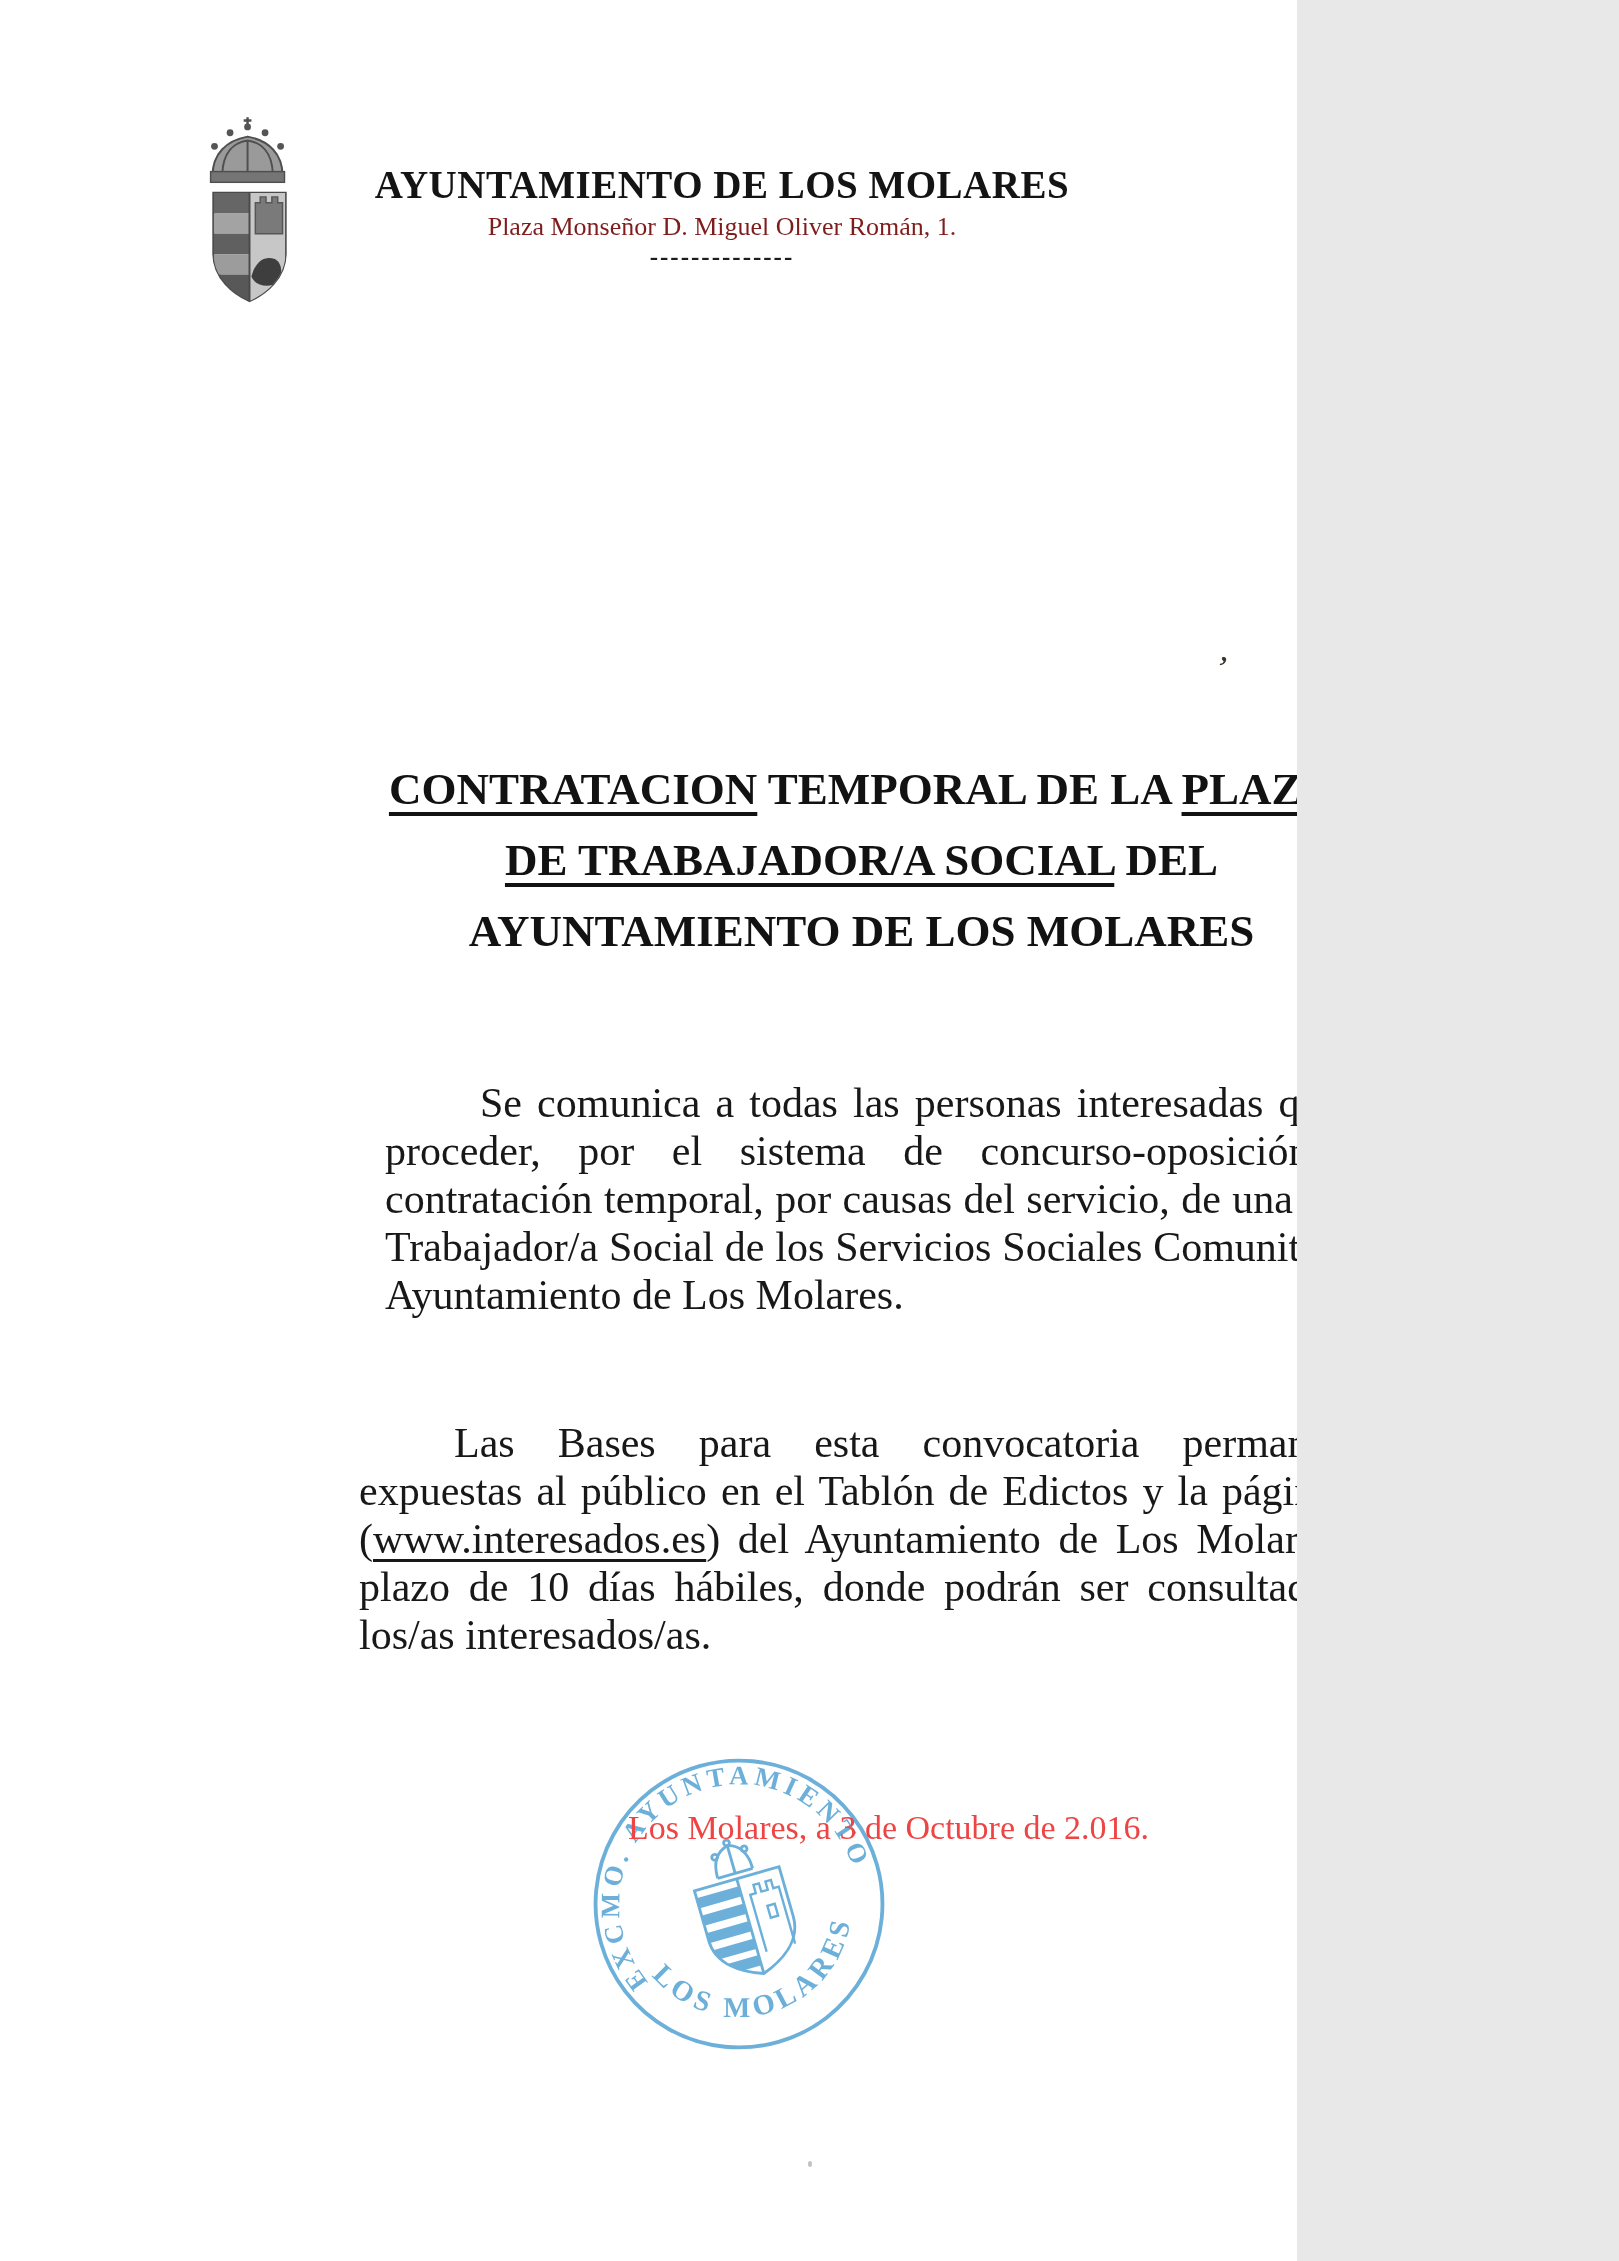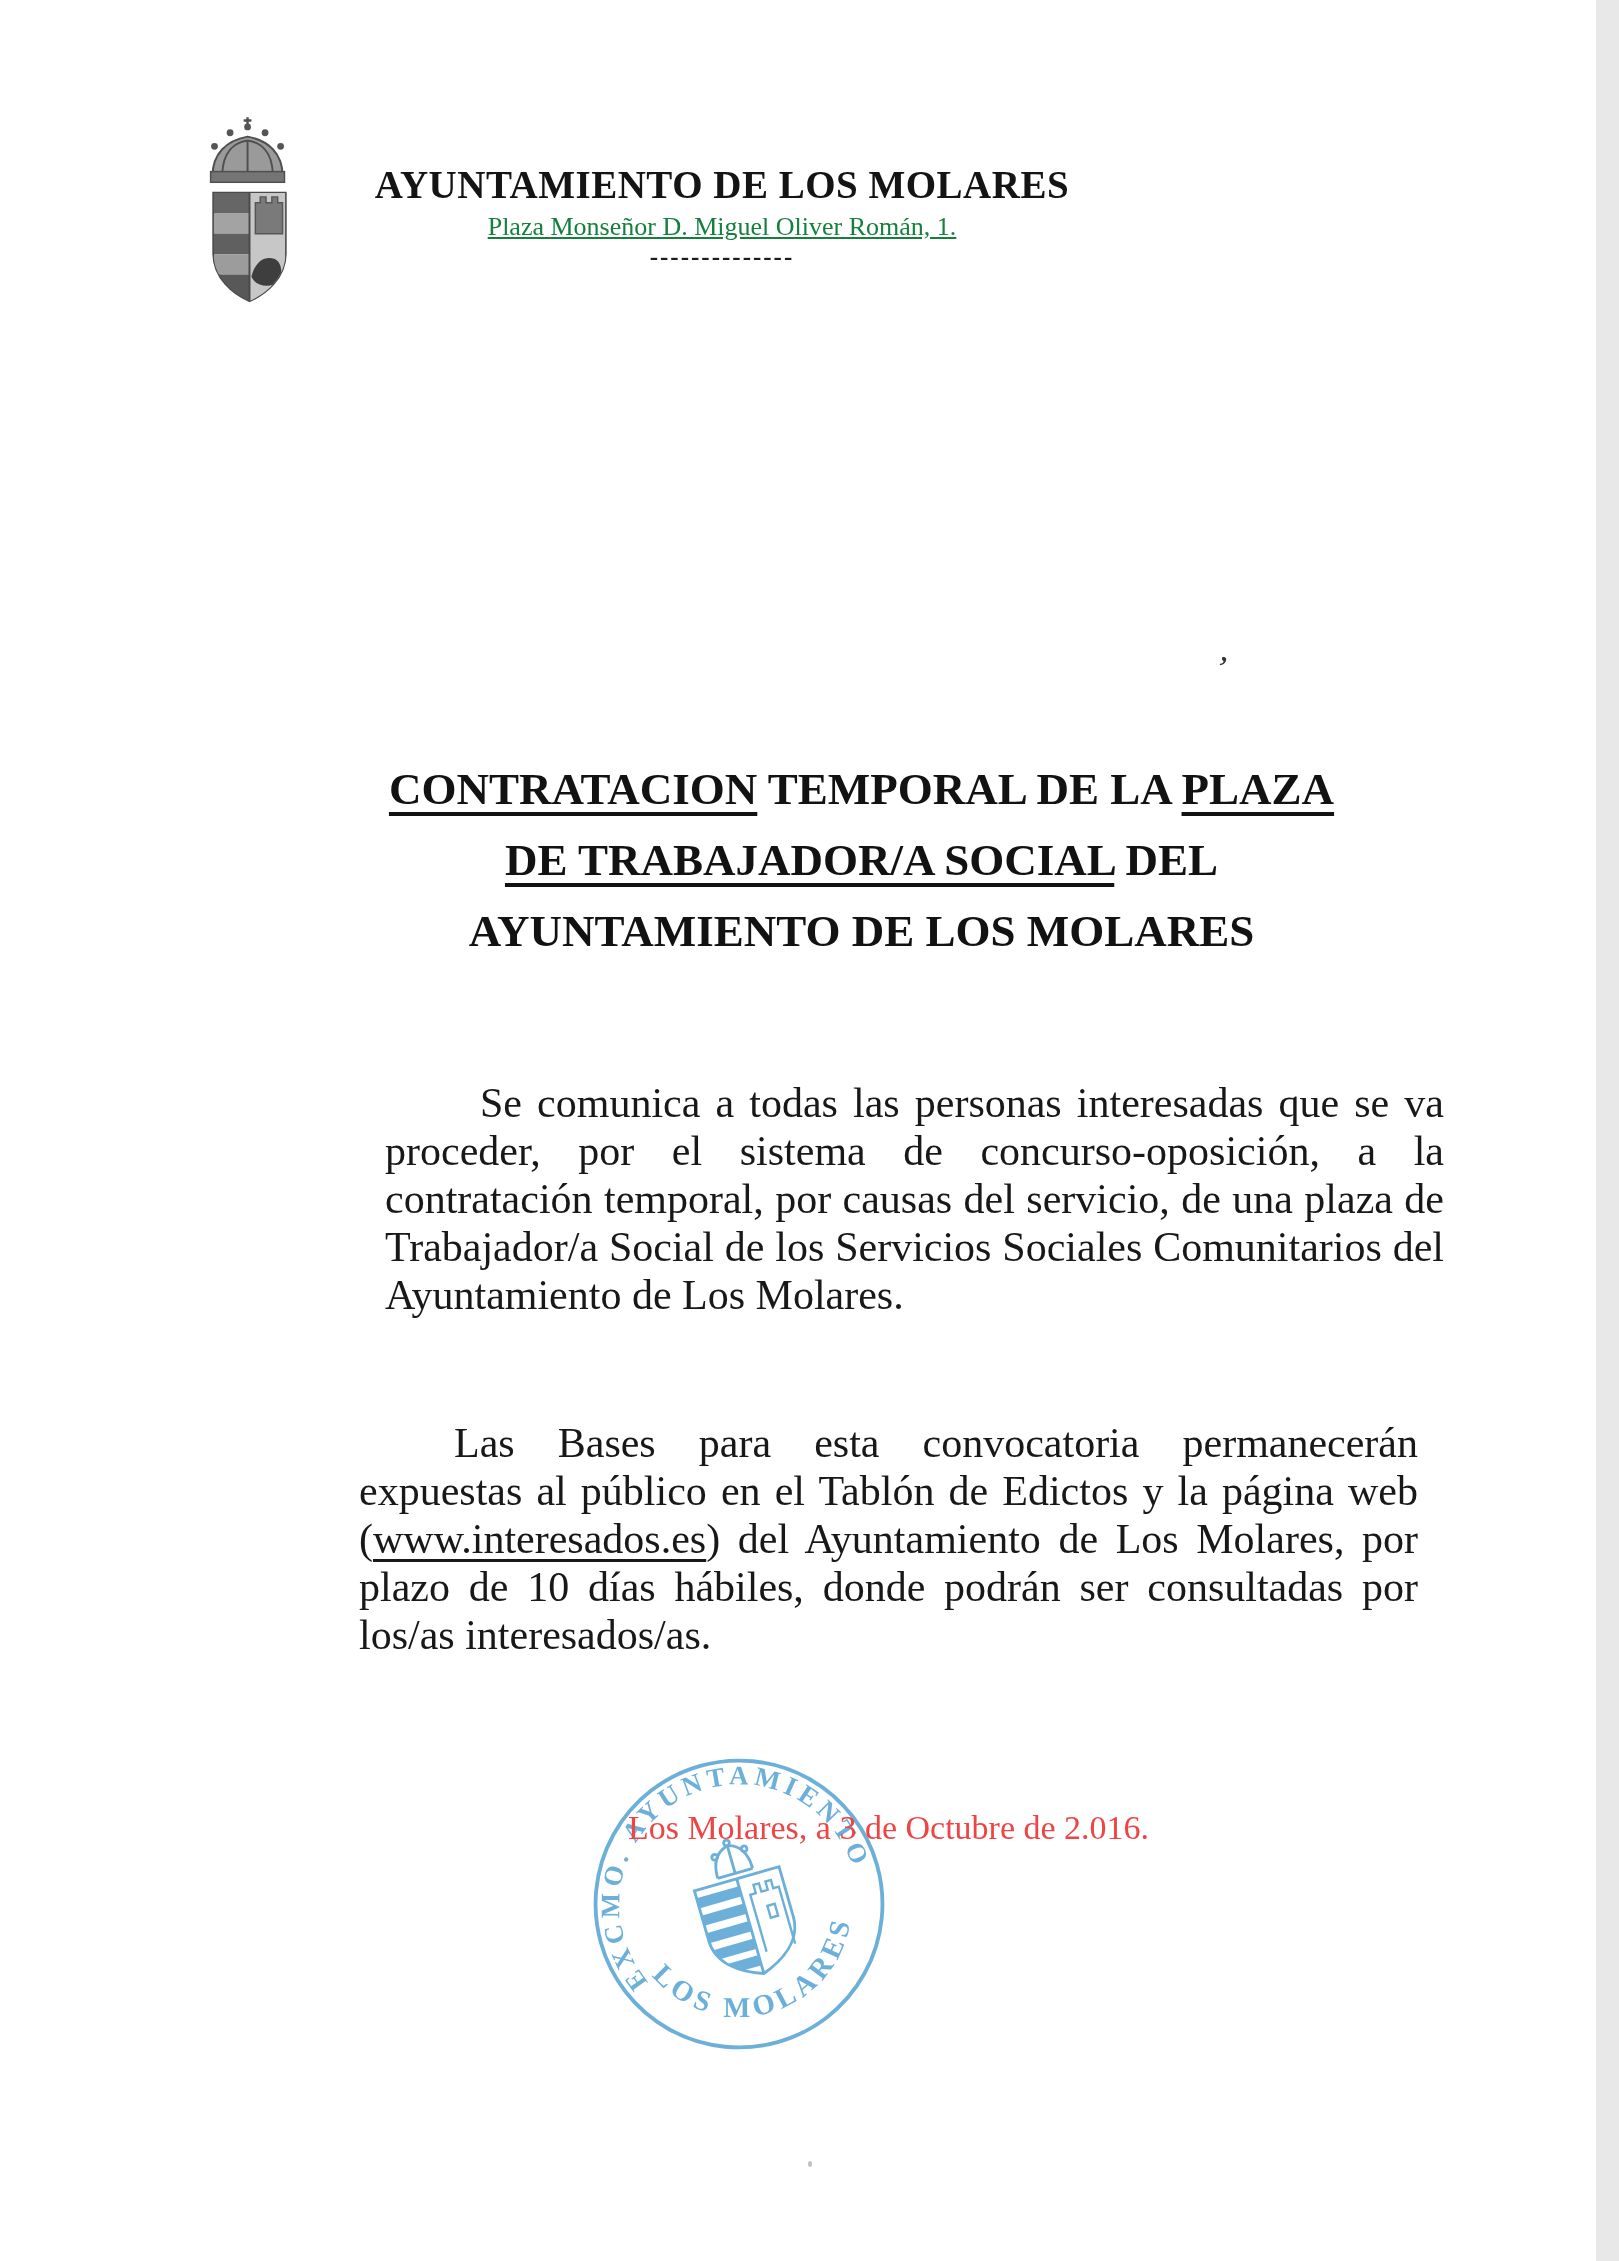--- a/index.html
+++ b/index.html
@@ -1,28 +1,28 @@
 <!DOCTYPE html>
 <html><head>
 <meta charset="utf-8">
 <style>
   html,body{margin:0;padding:0;background:#e8e8e8;}
   .page{
     position:relative;
-    width:1596px;height:2262px;
+    width:1297px;height:2262px;
     background:#ffffff;
     overflow:hidden;
     font-family:"Liberation Serif","DejaVu Serif",serif;
     color:#1a1a1a;
   }
   
   .logo-svg{position:absolute;left:197px;top:115px;width:105px;height:191px;}
   .header-text{position:absolute;left:283px;top:162px;width:878px;text-align:center;}
   .org-name{font-size:39px;font-weight:bold;letter-spacing:0.5px;line-height:45px;color:#141414;}
-  .addr{font-size:26px;line-height:29px;color:#15803d;text-decoration:underline;}
+  .addr{font-size:26px;line-height:29px;color:#7f1d1d;}
   .addr-first{margin-top:4.9px;}
   .hdr-divider{font-size:25px;font-weight:bold;letter-spacing:2px;line-height:25px;margin-top:2.9px;color:#1c1c1c;}
   
   .doc-title{
     position:absolute;left:359px;top:514px;width:1059px;
     text-align:center;font-size:96px;font-weight:bold;letter-spacing:1px;
     line-height:101px;color:#101010;
   }
   .ink-mark{
     position:absolute;left:1216px;top:651px;font-size:35px;color:#3a332e;

